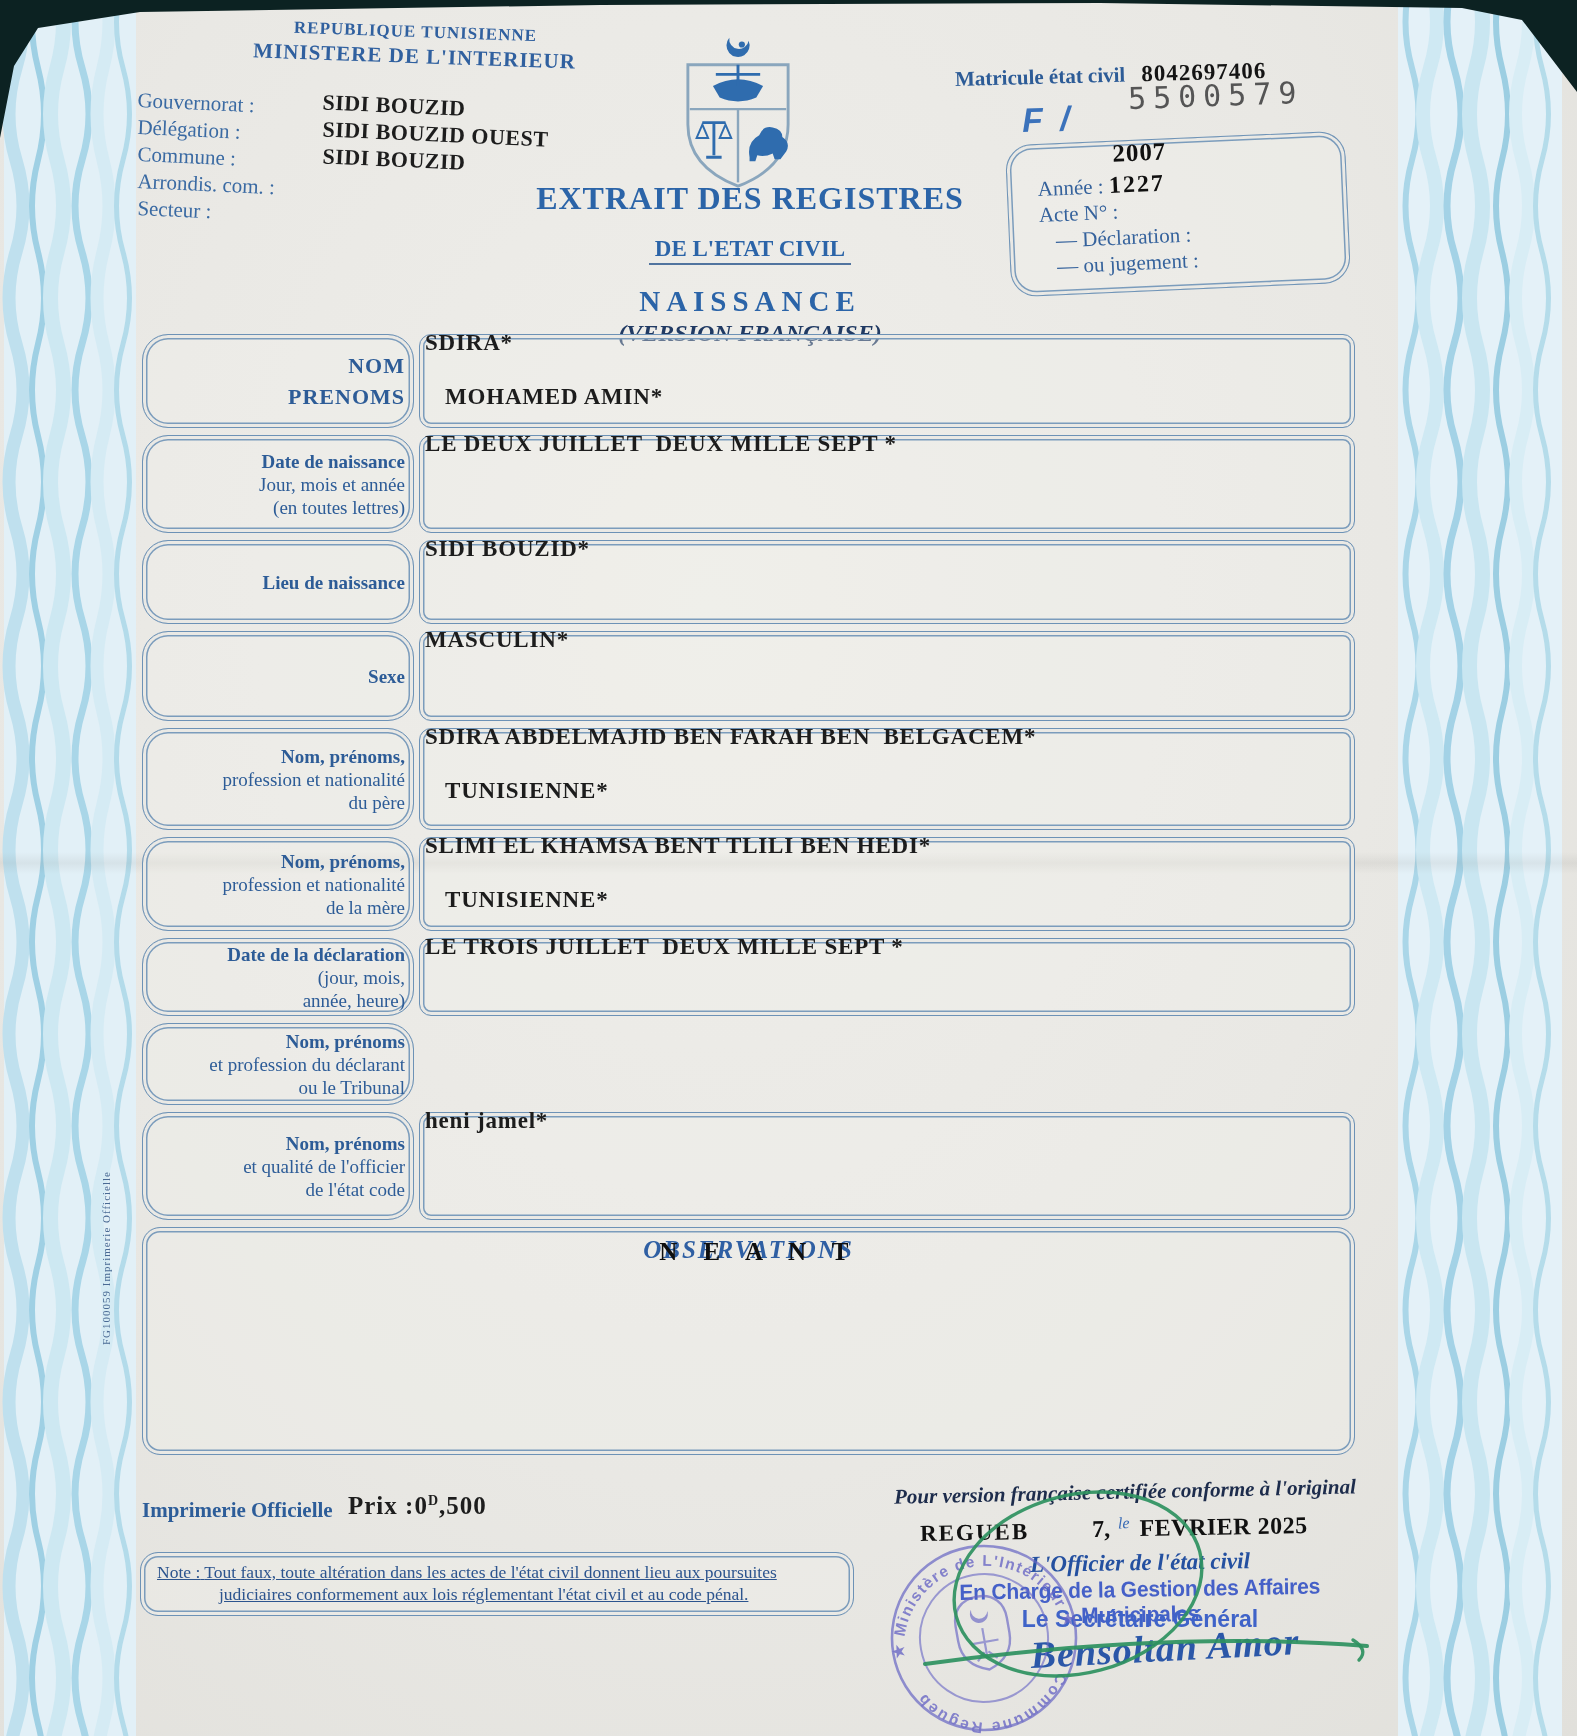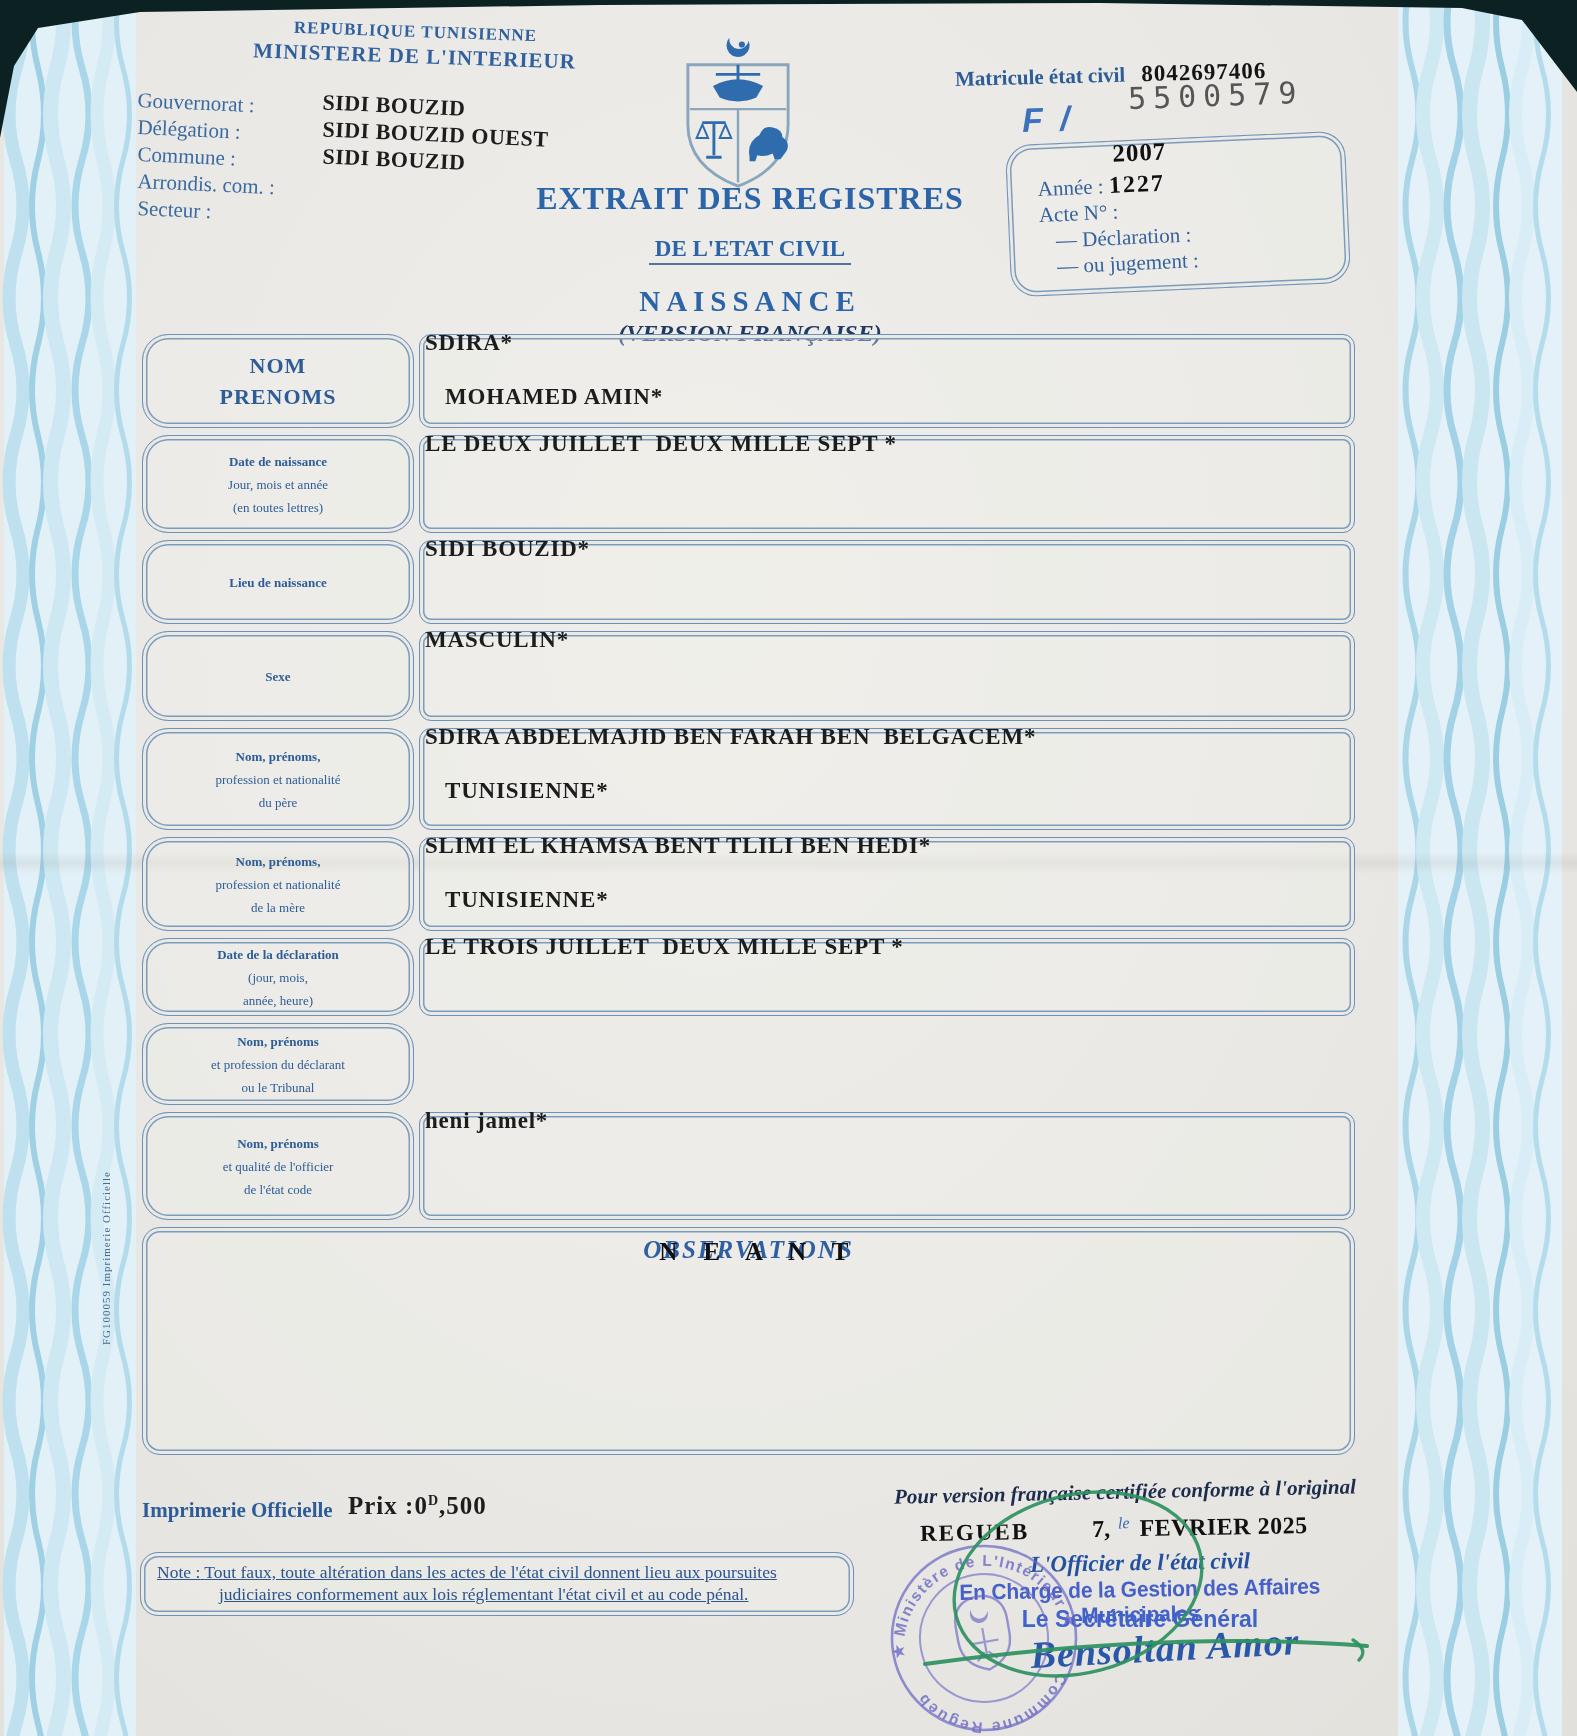--- a/index.html
+++ b/index.html
@@ -37,23 +37,23 @@
     font-size:34px;color:#3b72bb;letter-spacing:4px;transform:rotate(-2deg);}
   .acte-box{left:1008px;top:138px;width:338px;height:150px;border-radius:26px;transform:rotate(-2.5deg);
     color:#35629c;font-size:21px;}
   .acte-inner{position:absolute;left:30px;top:30px;line-height:26px;white-space:nowrap;}
   .y2007{position:absolute;left:106px;top:-2px;color:#101010;font-weight:700;font-size:25px;letter-spacing:1px;}
   .annee-val{color:#101010;font-weight:700;font-size:24px;letter-spacing:2px;}
   .dashline{padding-left:16px;}
   
   .form{left:142px;top:334px;width:1213px;}
   .row{display:flex;margin-bottom:7px;}
-  .lbl{width:272px;border-radius:26px;display:flex;flex-direction:column;justify-content:center;align-items:center;
+  .lbl{width:272px;border-radius:26px;display:flex;flex-direction:column;justify-content:center;align-items:flex-end;
     text-align:center;color:#2d5c97;padding:2px 8px;box-sizing:border-box;}
-  .lbl span{display:block;font-size:13px;line-height:23px;}
+  .lbl span{display:block;font-size:19px;line-height:23px;}
   .lbl .l1{font-weight:700;}
   .lbl .l2,.lbl .l3{font-weight:400;}
   .row-caps .lbl span{font-weight:700;font-size:22px;line-height:31px;letter-spacing:1px;}
   .val{flex:1;margin-left:5px;border-radius:12px;position:relative;}
   .val span{position:absolute;white-space:pre;font-weight:700;color:#1c1c1c;font-size:23px;letter-spacing:.8px;}
   .v1{left:5px;top:-5px;}
   .v2{left:5px;top:49px;padding-left:20px;}
   .h94{height:94px}.h98{height:98px}.h84{height:84px}.h90{height:90px}.h102{height:102px}
   .h94b{height:94px}.h78{height:78px}.h82{height:82px}.h108{height:108px}
   .obs{height:226px;border-radius:18px;position:relative;margin-top:3px;}

